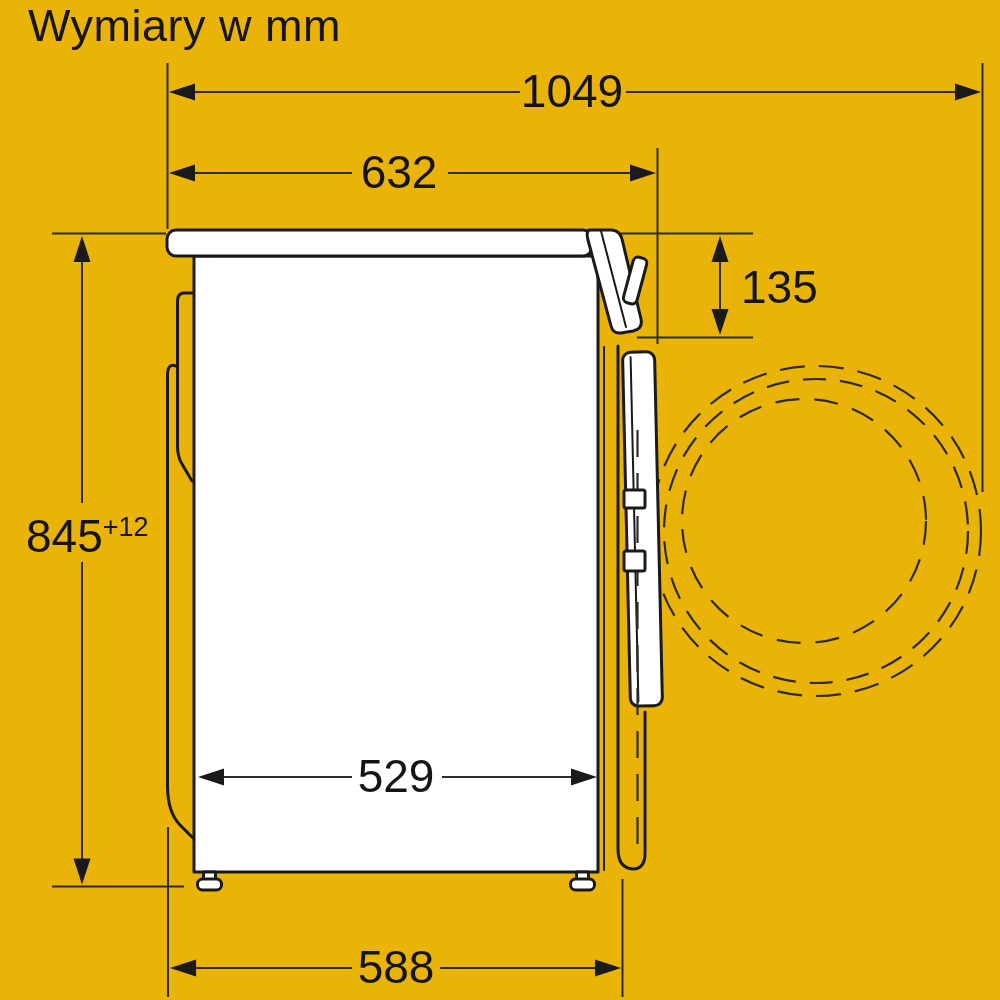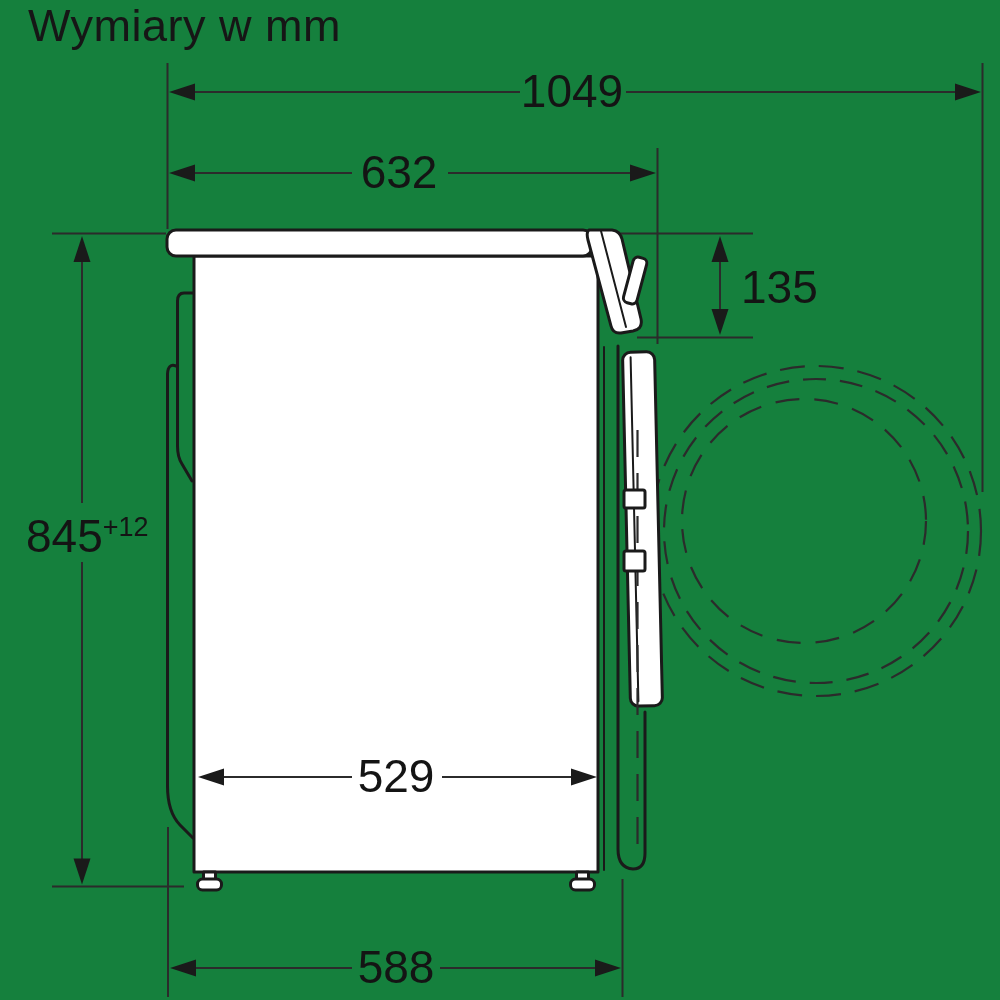--- a/index.html
+++ b/index.html
@@ -8,21 +8,21 @@
     background: #ffffff;
     width: 1000px;
     height: 1000px;
     overflow: hidden;
     font-family: "Liberation Sans", sans-serif;
   }
   .stage {
     position: relative;
     width: 1000px;
     height: 1000px;
-    background: #15803d;
+    background: #eab308;
   }
   .title {
     position: absolute;
     left: 28px;
     top: 0px;
     font-size: 45px;
     line-height: 52px;
     color: #161616;
     letter-spacing: 0.5px;
     white-space: nowrap;

